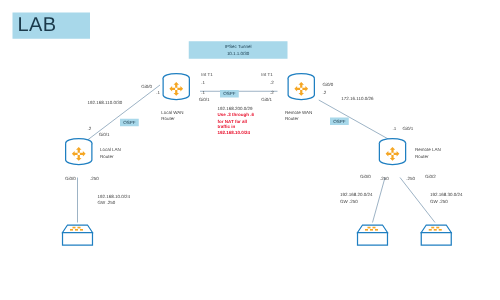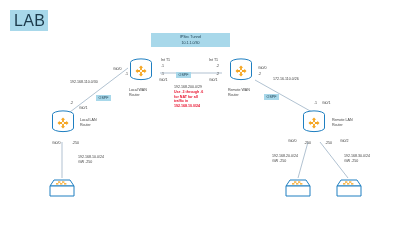--- a/index.html
+++ b/index.html
@@ -24,21 +24,21 @@
   #svg-layer {
     position: absolute;
     left: 0; top: 0;
     width: 400px;
     height: 225px;
   }
   .lab-badge {
     position: absolute;
     left: 10px;
     top: 10px;
-    width: 38px;
+    width: 62px;
     height: 21px;
     background: #a8d8ea;
     color: #1b3a4b;
     font-size: 16px;
     line-height: 21px;
     padding-left: 4px;
     box-sizing: border-box;
     letter-spacing: 0.3px;
   }
   .tunnel-box {

